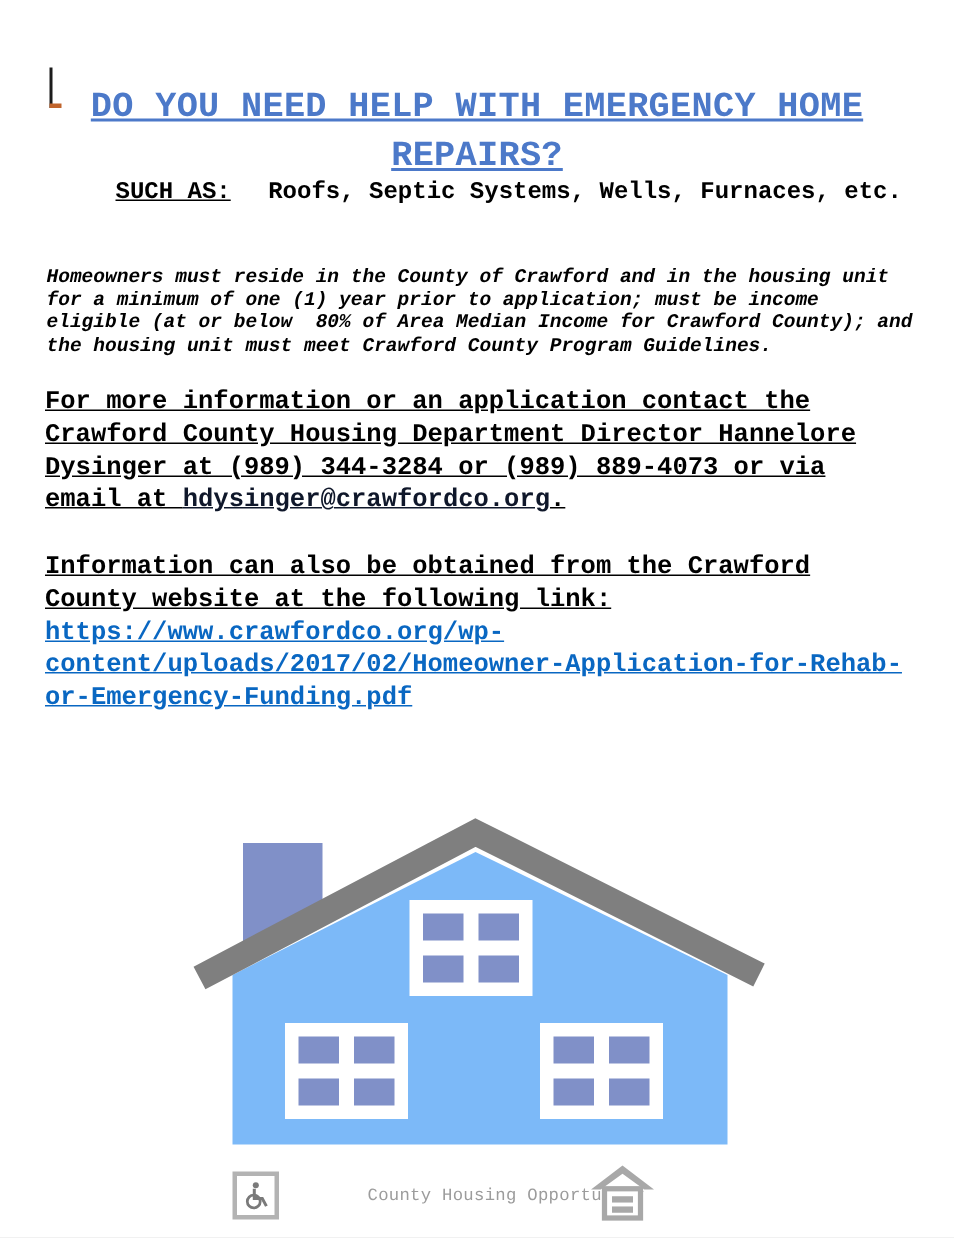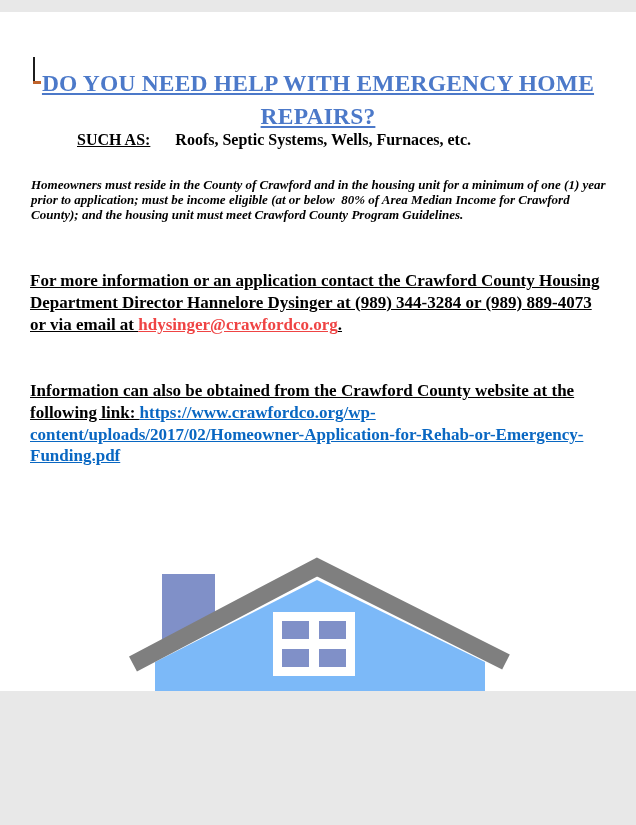--- a/index.html
+++ b/index.html
@@ -1,33 +1,33 @@
 <!DOCTYPE html>
 <html><head>
 <meta charset="utf-8">
 <style>
   html,body { margin:0; padding:0; background:#e8e8e8; }
   .page {
-    position:relative; width:636px; height:679px; margin:12px auto;
+    position:relative; width:636px; height:825px; margin:0 auto;
     background:#ffffff; overflow:hidden;
-    font-family:Liberation Serif, serif; color:#000;
+    font-family:Liberation Mono, monospace; color:#000;
   }
   .caret { position:absolute; left:33px; top:45px; width:2px; height:27px; background:#1c1c1c; }
   .caret-stub { position:absolute; left:33px; top:69px; width:8px; height:3px; background:#c0642c; }
 
   .title {
     position:absolute; top:39px; left:30px; width:576px;
     text-align:center; font-size:23.5px; line-height:33px; font-weight:bold;
     text-decoration:underline; letter-spacing:0.2px;
   }
   .suchas-row { position:absolute; top:119px; left:77px; font-size:16px; font-weight:bold; white-space:nowrap; }
   .suchas-label { text-decoration:underline; margin-right:25px; }
 
   .eligibility {
-    position:absolute; top:152px; left:31px; width:582px;
+    position:absolute; top:164px; left:31px; width:582px;
     font-size:13px; line-height:15.2px; font-weight:bold; font-style:italic;
     white-space:pre-wrap;
   }
 
   .para { position:absolute; left:30px; width:575px; font-size:17px; line-height:21.8px; font-weight:bold; }
   .para-contact { top:241px; }
   .para-website { top:351px; }
   .u { text-decoration:underline;text-align:center; }
   .link { text-decoration:underline; cursor:pointer; }
 
@@ -53,21 +53,21 @@
   <span class="caret-stub"></span>
 
   <h1 class="title" style="color: rgb(76, 121, 201);">DO YOU NEED HELP WITH EMERGENCY HOME REPAIRS?</h1>
 
   <div class="suchas-row">
     <span class="suchas-label">SUCH AS:</span><span>Roofs, Septic Systems, Wells, Furnaces, etc.</span>
   </div>
 
   <p class="eligibility">Homeowners must reside in the County of Crawford and in the housing unit for a minimum of one (1) year prior to application; must be income eligible (at or below  80% of Area Median Income for Crawford County); and the housing unit must meet Crawford County Program Guidelines.</p>
 
-  <p class="para para-contact"><span class="u">For more information or an application contact the Crawford County Housing Department Director Hannelore Dysinger at (989) 344-3284 or (989) 889-4073 or via email at </span><span class="link" style="color: #ef4444;">hdysinger@crawfordco.org</span><span class="u">.</span></p>
+  <p class="para para-contact"><span class="u">For more information or an application contact the Crawford County Housing Department Director Hannelore Dysinger at (989) 344-3284 or (989) 889-4073 or via email at </span><span class="link" style="color: #0f172a;">hdysinger@crawfordco.org</span><span class="u">.</span></p>
 
   <p class="para para-website"><span class="u">Information can also be obtained from the Crawford County website at the following link: </span><span class="link" style="color: rgb(9, 103, 194);">https://www.crawfordco.org/wp-content/uploads/2017/02/Homeowner-Application-for-Rehab-or-Emergency-Funding.pdf</span></p>
 
   <svg class="house-svg" width="420" height="240" viewBox="0 0 420 240">
     <polygon fill="currentColor" points="52,22 105,22 105,61 52,88" style="color: rgb(128, 144, 200);"></polygon>
     <polygon fill="currentColor" points="45,110 207,28 375,110 375,223 45,223" style="color: rgb(124, 185, 248);"></polygon>
     <polyline fill="none" stroke="currentColor" stroke-width="17" stroke-linejoin="miter" stroke-linecap="butt" points="23,112 207,15 396,110" style="color: rgb(127, 127, 127);"></polyline>
 
     <g fill="currentColor" style="color: rgb(128, 144, 200);">
       <rect x="163" y="60" width="82" height="64" fill="#ffffff"></rect>

